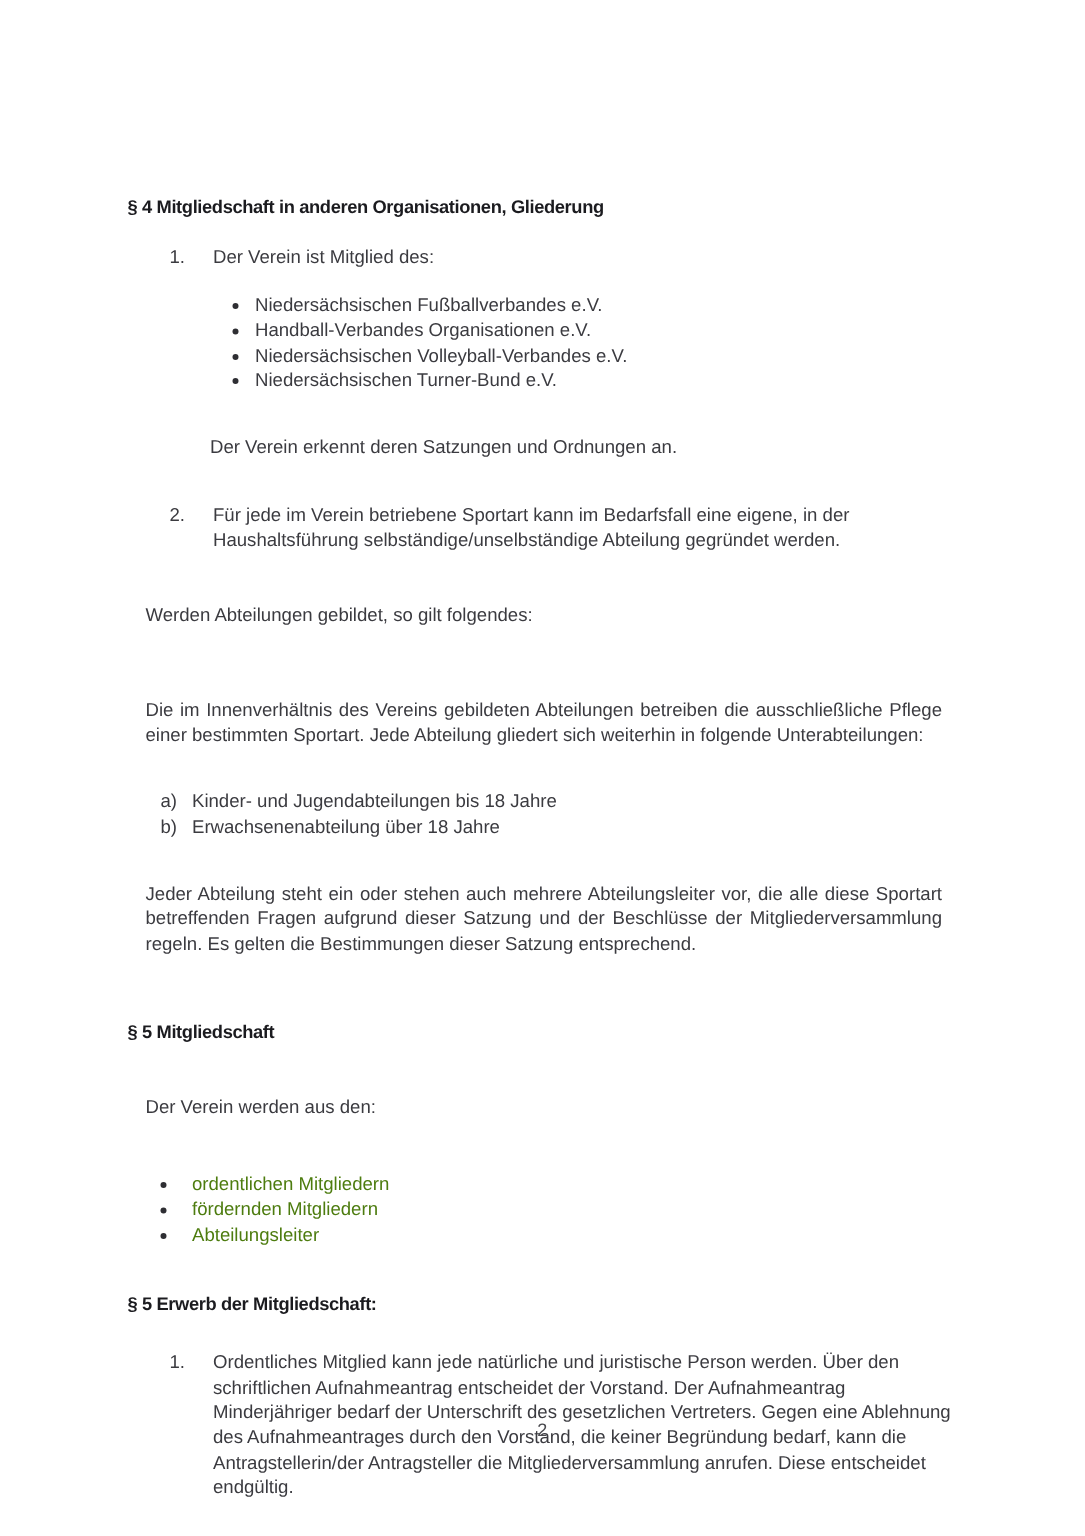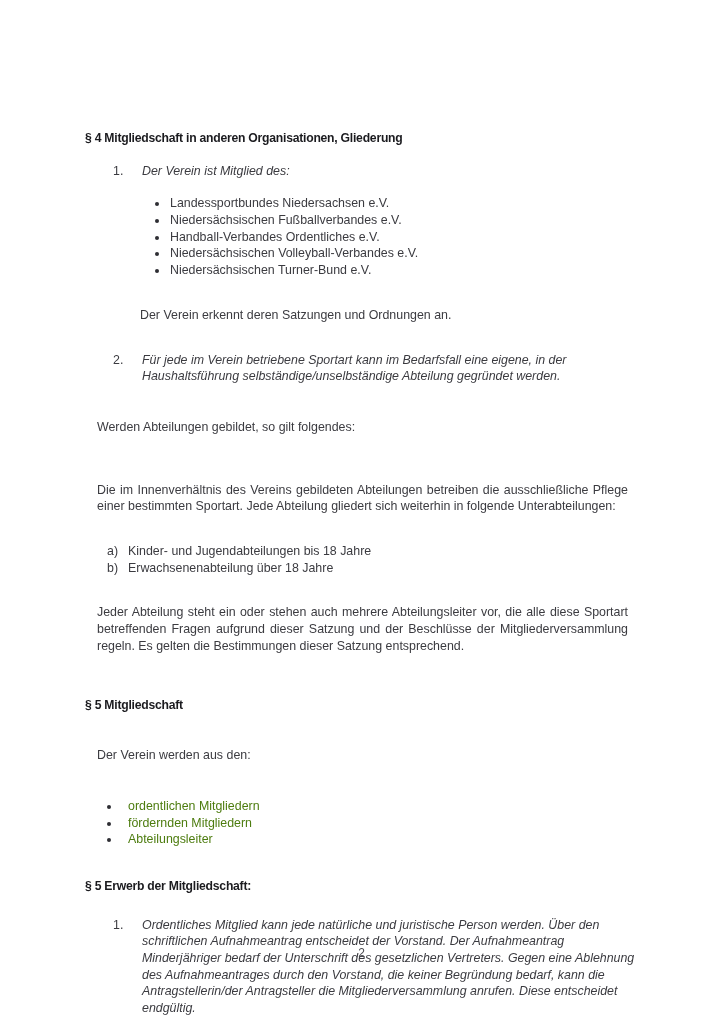--- a/index.html
+++ b/index.html
@@ -65,21 +65,20 @@
     left: 28px;
     top: 0;
     width: 20px;
     text-align: left;
     font-size: 12.4px;
     line-height: 16.7px;
     color: #3b3b40;
   }
   ol.num-list > li > .li-body {
     display: block;
-    font-style: italic;
   }
 
   
   ul.bullets-deep {
     list-style: none;
     margin: 0;
     padding: 0;
   }
   ul.bullets-deep > li {
     position: relative;
@@ -173,23 +172,22 @@
       <ol class="num-list">
         <li>
           <span class="marker">1.</span>
           <span class="li-body">Der Verein ist Mitglied des:</span>
         </li>
       </ol>
 
       <div class="gap-md"></div>
 
       <ul class="bullets-deep">
-        <li>Landessportbundes Niedersachsen e.V.</li>
         <li>Niedersächsischen Fußballverbandes e.V.</li>
-        <li>Handball-Verbandes Ordentliches e.V.</li>
+        <li>Handball-Verbandes Organisationen e.V.</li>
         <li>Niedersächsischen Volleyball-Verbandes e.V.</li>
         <li>Niedersächsischen Turner-Bund e.V.</li>
       </ul>
 
       <div class="gap-md"></div>
 
       <p class="body-text" style="padding-left:43px;">Der Verein erkennt deren Satzungen und Ordnungen an.</p>
 
       <div class="gap-md"></div>
 

